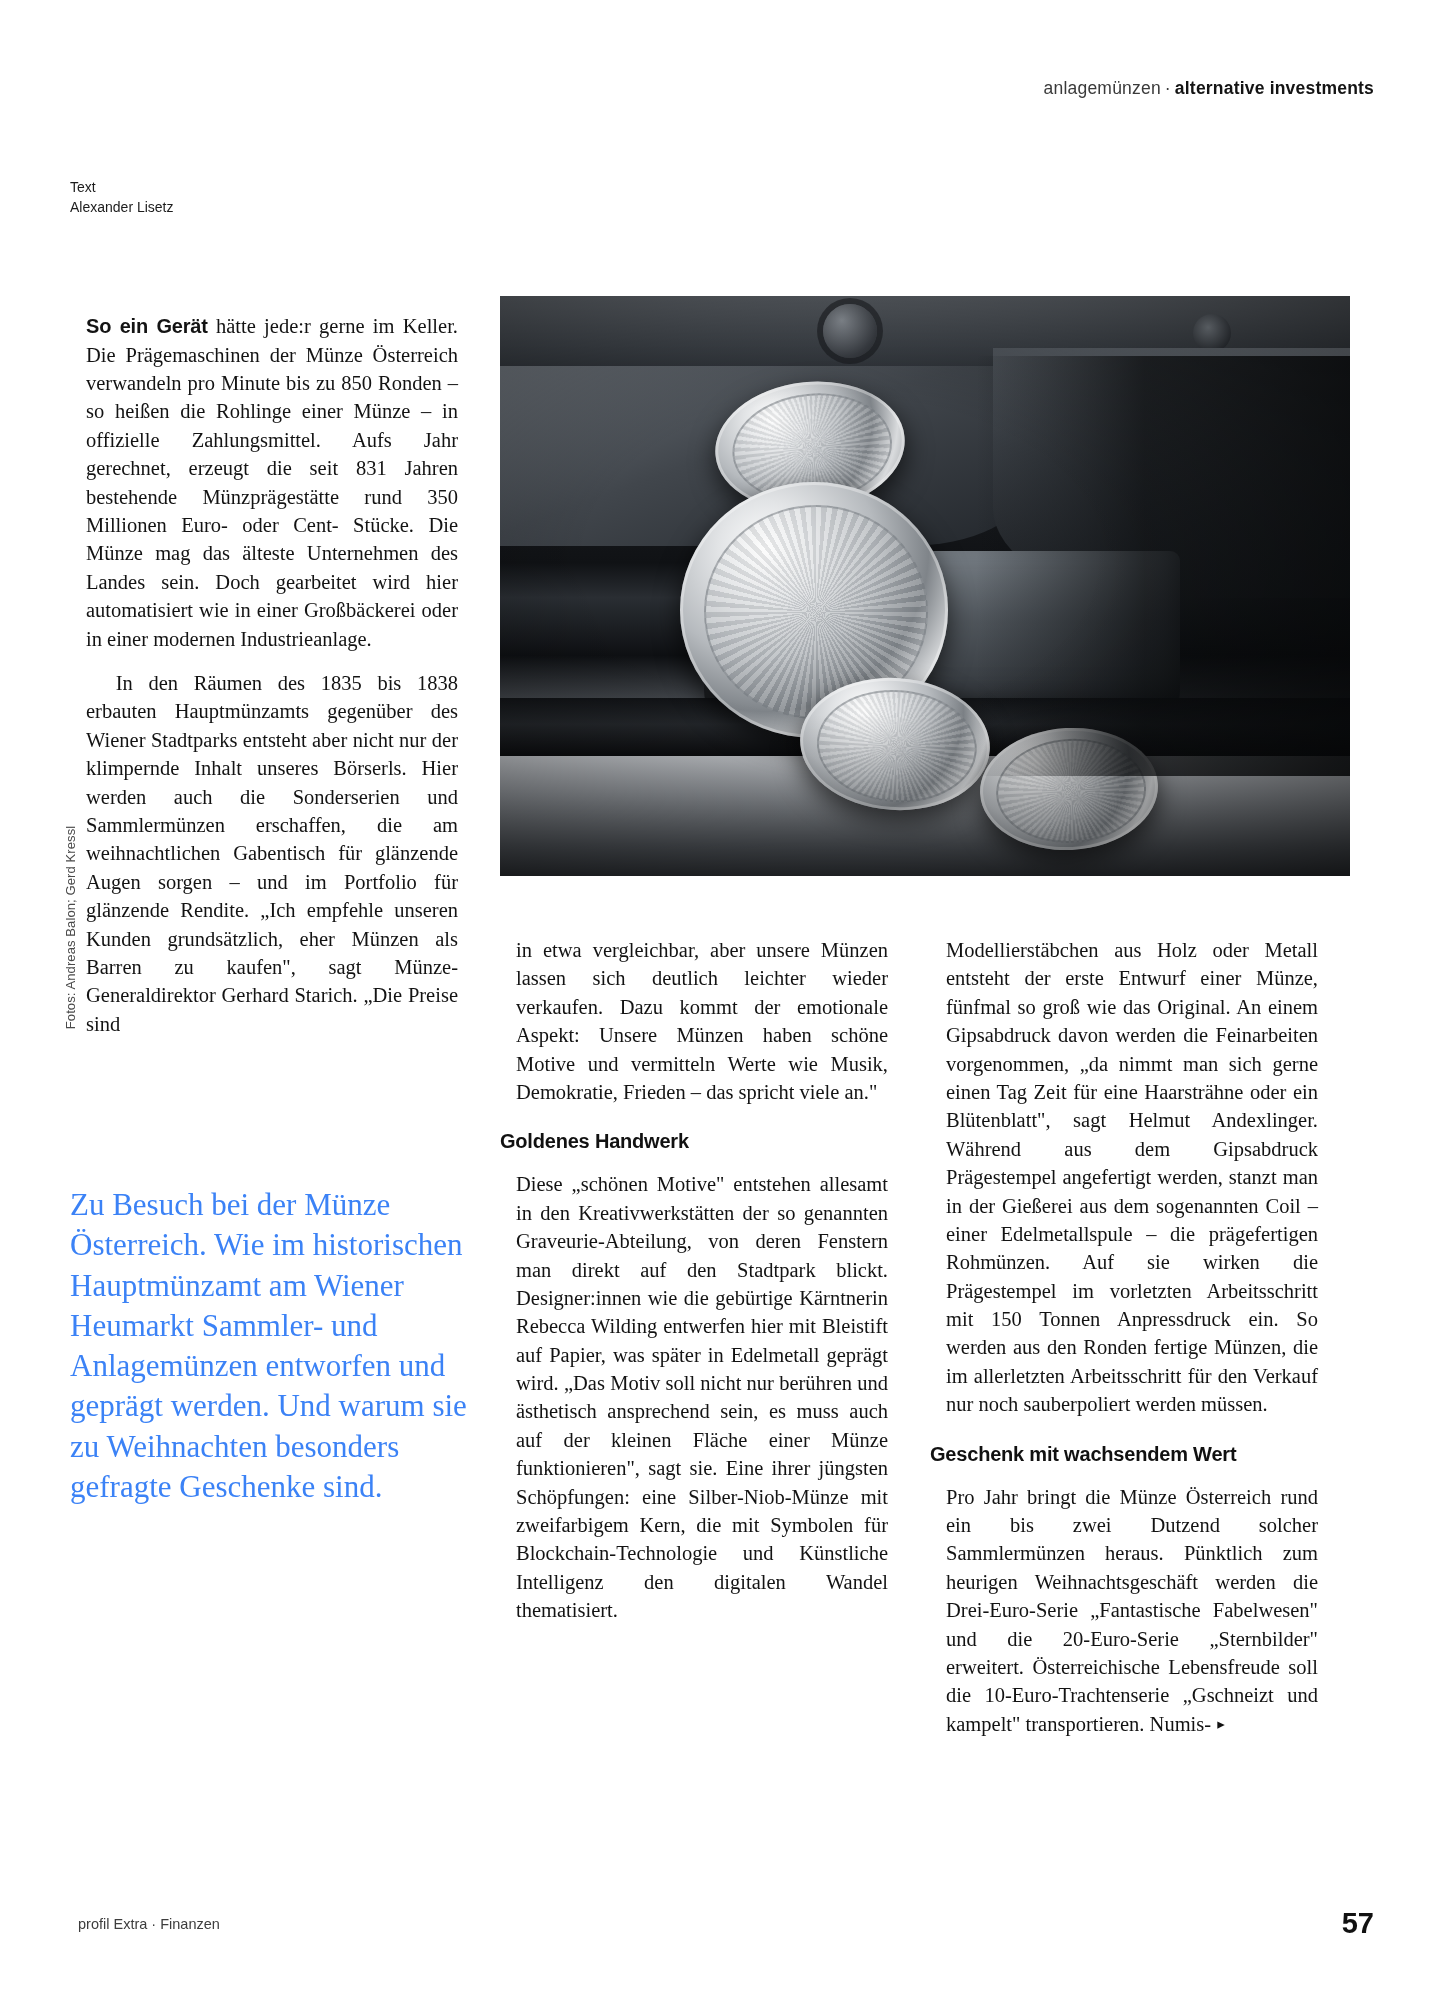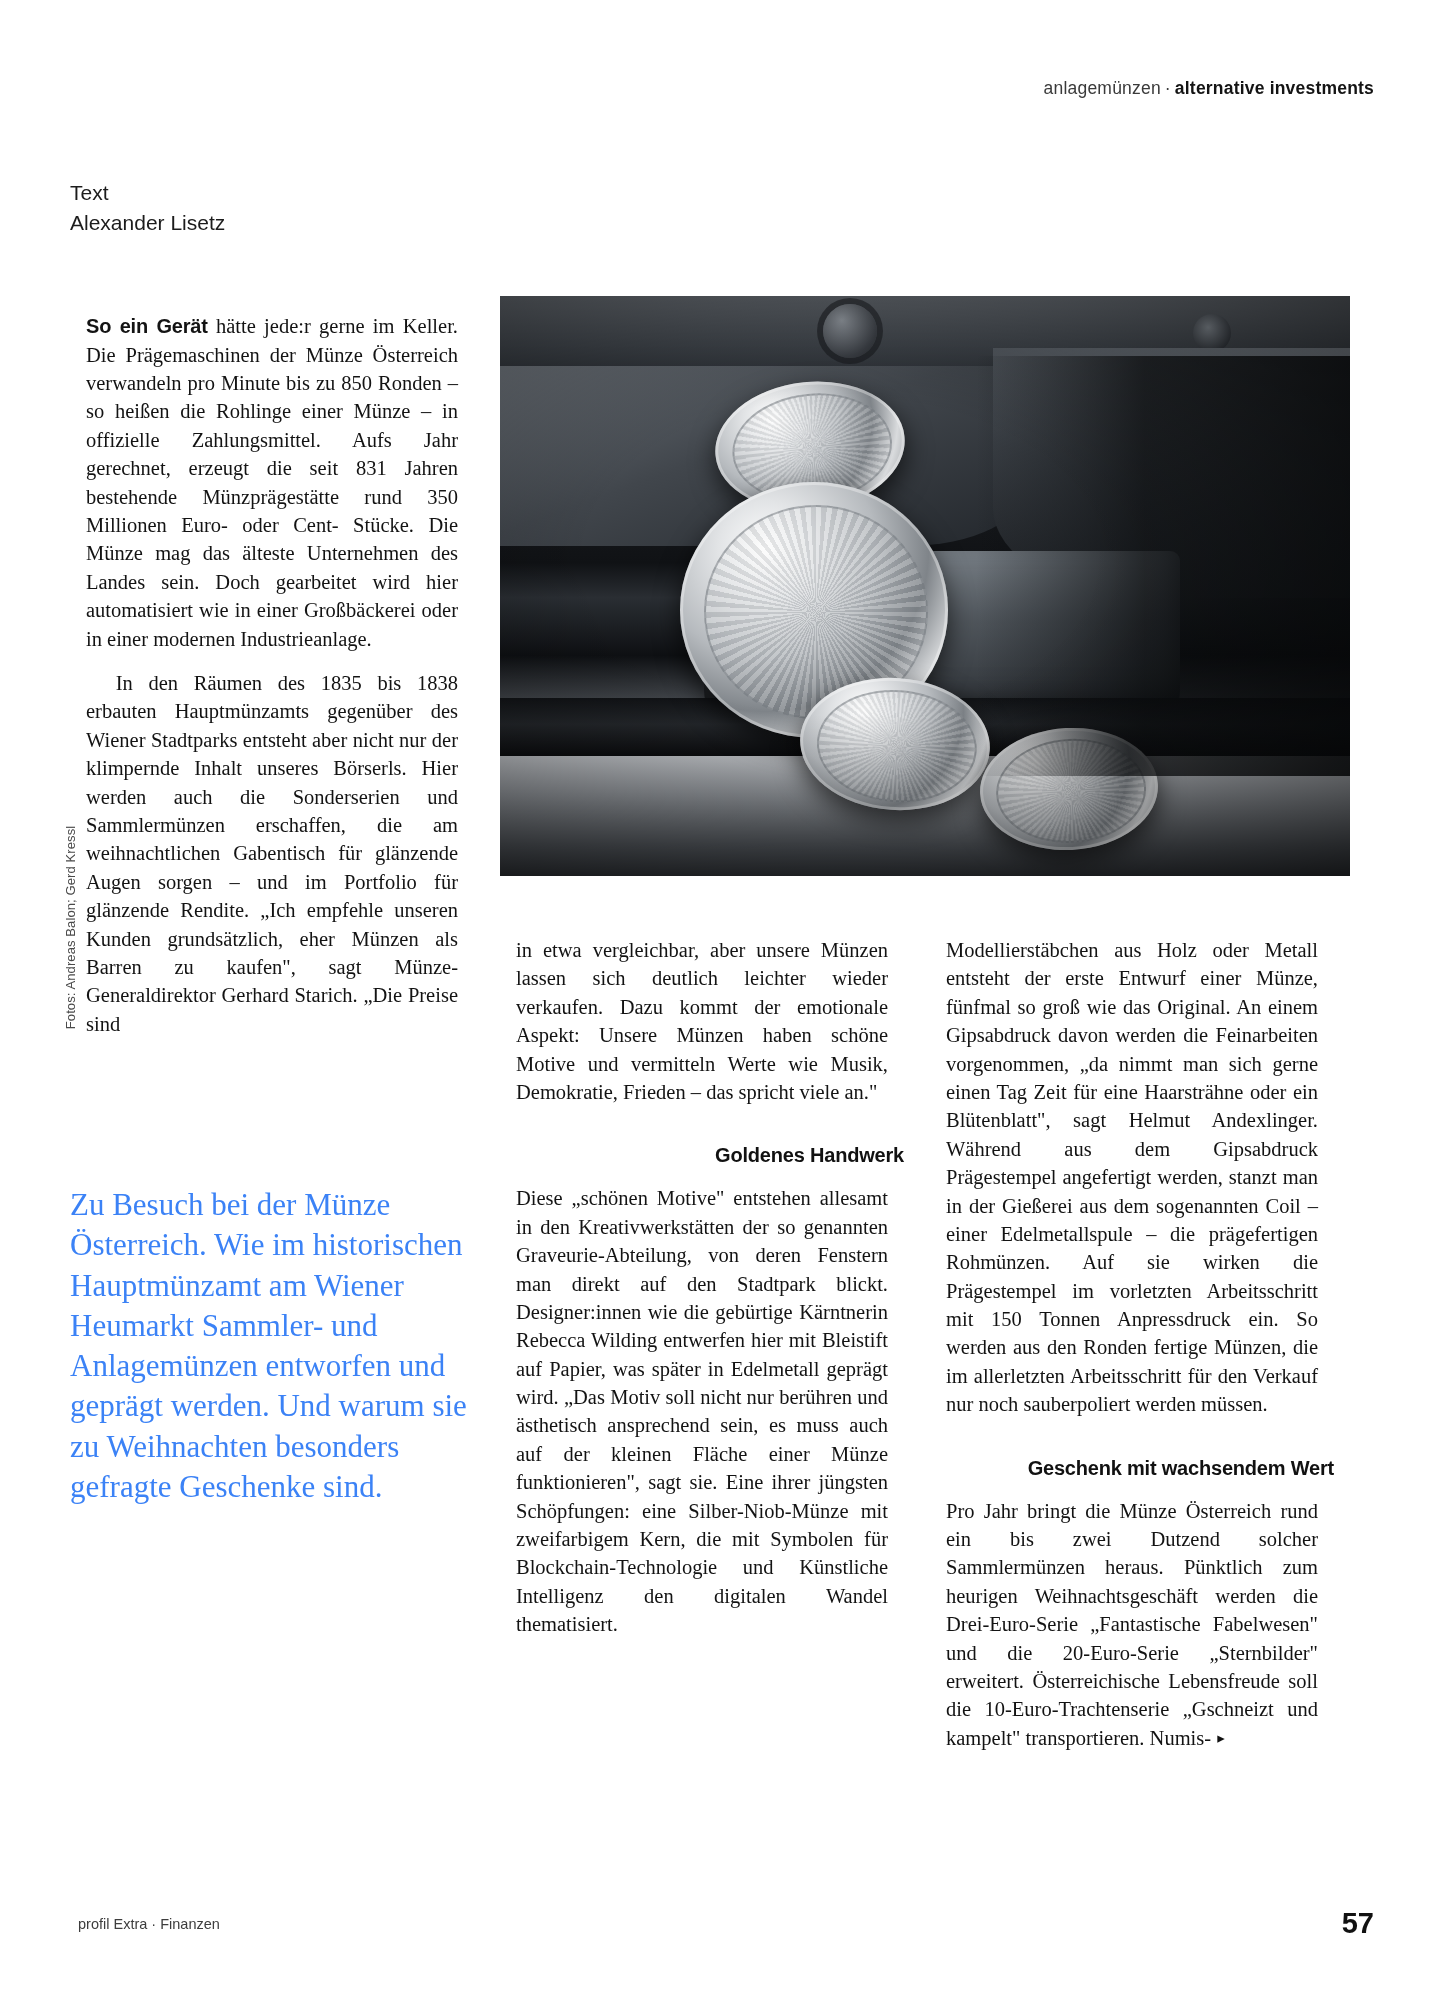--- a/index.html
+++ b/index.html
@@ -32,21 +32,21 @@
   .runhead .light { font-weight: 400; color: #3a3a3a; }
   .runhead .dot   { padding: 0 4px; color: #3a3a3a; }
   .runhead .bold  { font-weight: 700; color: #141414; }
 
   
   .byline {
     position: absolute;
     top: 178px;
     left: 70px;
     font-family: "Liberation Sans", "DejaVu Sans", sans-serif;
-    font-size: 21px;
+    font-size: 14px;
     line-height: 1.42;
     color: #1c1c1c;
   }
 
   
   .photo-credit {
     position: absolute;
     left: -60px;
     top: 920px;
     width: 260px;
@@ -180,22 +180,22 @@
   #col2 { left: 500px; top: 920px;  width: 404px; }
   #col3 { left: 930px; top: 920px;  width: 404px; }
 
   .subhead {
     font-family: "Liberation Sans", "DejaVu Sans", sans-serif;
     font-weight: 700;
     font-size: 20px;
     line-height: 1.3;
     letter-spacing: -.2px;
     color: #111;
-    margin: 36px 0 2px 0;
-    text-align: right;
+    margin: 22px 0 2px 0;
+    text-align: left;
     text-indent: 0 !important;
   }
 
   
   .standfirst {
     position: absolute;
     left: 70px;
     top: 1185px;
     width: 404px;
     font-size: 31px;

